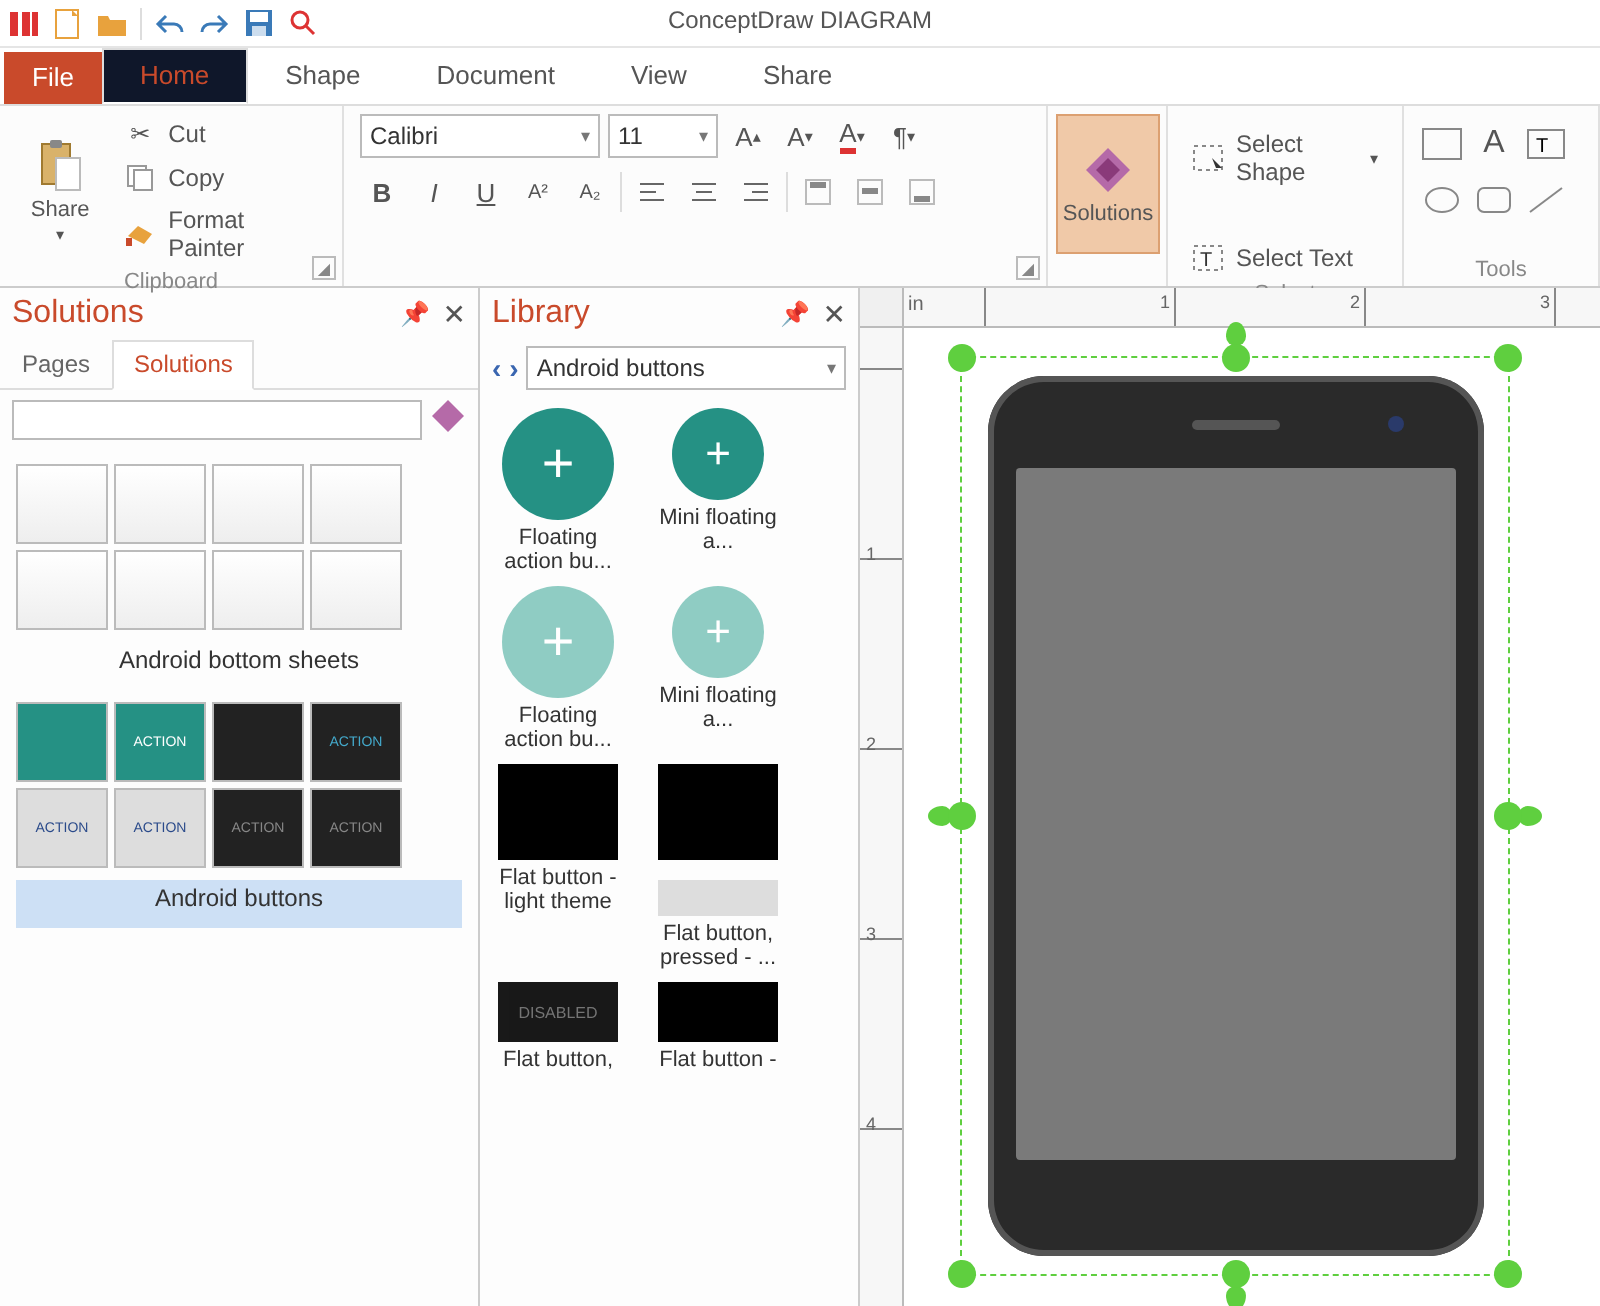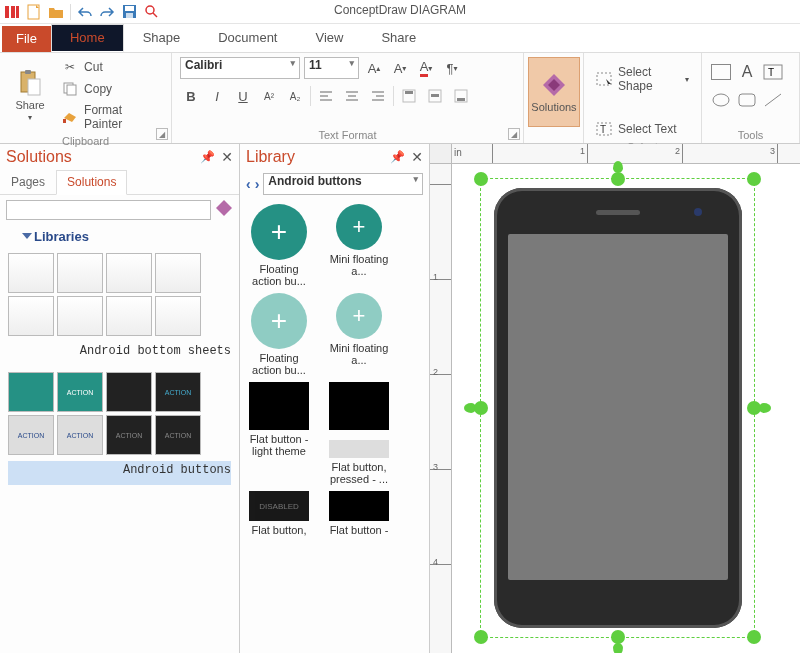--- a/index.html
+++ b/index.html
@@ -17,21 +17,21 @@
   .ribbon { height: 92px; border-top:1px solid #ddd; border-bottom:1px solid #ccc; background:#fcfcfc; display:flex;}
   .group { border-right:1px solid #e0e0e0; padding:4px 8px 2px; display:flex; flex-direction:column; justify-content:space-between; position:relative;}
   .group-label { text-align:center; font-size:11px; color:#888; padding-top:2px;}
   .dlg-launch { position:absolute; right:3px; bottom:3px; width:12px;height:12px; border:1px solid #bbb; font-size:8px; color:#888; display:flex;align-items:center;justify-content:center;}
   .grow { flex:1; display:flex; gap:6px;}
   .big-btn { display:flex; flex-direction:column; align-items:center; justify-content:center; width:46px; gap:2px; font-size:11px; color:#555; cursor:pointer;}
   .big-btn .ic { width:28px; height:28px; display:flex;align-items:center;justify-content:center;}
   .vlist { display:flex; flex-direction:column; gap:2px;}
   .small-btn { display:flex; align-items:center; gap:6px; font-size:12px; color:#555; padding:2px 4px; cursor:pointer;}
   .small-btn .ic{width:16px;height:16px;display:flex;align-items:center;justify-content:center;}
-  .combo { height:22px; border:1px solid #bbb; background:#fff; display:flex; align-items:flex-start; padding:0 4px; font-size:12px; color:#333; gap:4px; cursor:pointer;font-weight:bold;}
+  .combo { height:22px; border:1px solid #bbb; background:#fff; display:flex; align-items:center; padding:0 4px; font-size:12px; color:#333; gap:4px; cursor:pointer;}
   .combo .dd{margin-left:auto;font-size:9px;color:#777;}
   .row { display:flex; gap:4px; align-items:center;}
   .fmt-btn { width:22px;height:22px; display:flex;align-items:center;justify-content:center; font-size:13px; color:#555; cursor:pointer;}
   .fmt-btn.small{font-size:10px;}
   .solutions-btn{background:#f0c9a8;border:1px solid #dca071;}
   .shape-ic{width:20px;height:16px;border:1px solid #888;display:inline-block;}
   
   .workspace { display:flex; height: calc(653px - 24px - 28px - 92px);}
   
   .panel { border-right:1px solid #ccc; background:#fdfdfd; display:flex; flex-direction:column;}
@@ -44,21 +44,21 @@
   .sol-tab{padding:4px 10px;color:#666;border:1px solid transparent;cursor:pointer;}
   .sol-tab.active{color:#c94a2b;border:1px solid #ddd;border-bottom:1px solid #fff;margin-bottom:-1px;background:#fff;}
   .search-row{display:flex;gap:4px;padding:4px 6px;align-items:center;}
   .search-row input{flex:1;height:20px;border:1px solid #bbb;padding:0 4px;font-size:12px;}
   .tri{display:inline-block;width:0;height:0;border-top:5px solid transparent;border-bottom:5px solid transparent;border-left:6px solid #4a6aa5;margin-right:4px;transform:rotate(90deg);}
   .tree{padding:2px 8px;font-size:13px;color:#2a4a8a;overflow:auto;flex:1;}
   .tree .node{padding:3px 0;cursor:pointer;}
   .tree .sub{padding-left:16px;font-weight:bold;}
   .thumbs{display:flex;flex-wrap:wrap;gap:3px;padding:6px 0;}
   .th{width:46px;height:40px;border:1px solid #bbb;background:linear-gradient(#fff,#eee);}
-  .thumb-label{text-align:right;font-size:12px;color:#333;padding:2px 0 8px;font-family:Liberation Mono, monospace;}
+  .thumb-label{text-align:center;font-size:12px;color:#333;padding:2px 0 8px;}
   .selected-lib{background:#cde0f5;}
   
   .lib-panel{width:190px;}
   .lib-nav{display:flex;align-items:center;gap:4px;padding:3px 6px;}
   .lib-nav .arr{color:#3a66b0;font-size:14px;font-weight:bold;cursor:pointer;}
   .lib-combo{flex:1;}
   .lib-body{flex:1;overflow-y:auto;padding:6px 4px;position:relative;}
   .lib-body::-webkit-scrollbar{width:16px;}
   .lib-body::-webkit-scrollbar-thumb{background:#c8c8c8;border:1px solid #aaa;}
   .lib-body::-webkit-scrollbar-track{background:#f0f0f0;border-left:1px solid #ddd;}
@@ -258,21 +258,20 @@
             </svg>
           </div>
         <div class="fmt-btn">
             <svg width="14" height="14">
               <rect x="1" y="1" width="12" height="12" fill="none" stroke="#bbb"></rect>
               <rect x="3" y="9" width="8" height="3" fill="#888"></rect>
             </svg>
           </div>
       </div>
     </div>
-    <div class="group-label">Text Format</div>
     <div class="dlg-launch">◢</div>
   </div>
 
   <div class="group" style="width:60px;padding:4px 4px 2px;">
     <div class="big-btn solutions-btn" style="width:52px;height:70px;">
       <span class="ic">
           <svg width="26" height="26">
             <polygon points="13,2 24,13 13,24 2,13" fill="#b56aa8"></polygon>
             <polygon points="13,7 19,13 13,19 7,13" fill="#8a3a7a"></polygon>
           </svg>
@@ -355,21 +354,20 @@
       <div class="sol-tab">Pages</div>
       <div class="sol-tab active">Solutions</div>
     </div>
     <div class="search-row">
       <input type="text" style="">
       <span><svg width="18" height="18">
             <polygon points="9,1 17,9 9,17 1,9" fill="#b56aa8"></polygon>
           </svg></span>
     </div>
     <div class="tree">
-      <div class="node sub"><span class="tri"></span><span>Libraries</span></div>
       <div class="thumbs">
         <div class="th"></div>
           <div class="th"></div>
           <div class="th"></div>
           <div class="th"></div>
         <div class="th"></div>
           <div class="th"></div>
           <div class="th"></div>
           <div class="th"></div>
       </div>

